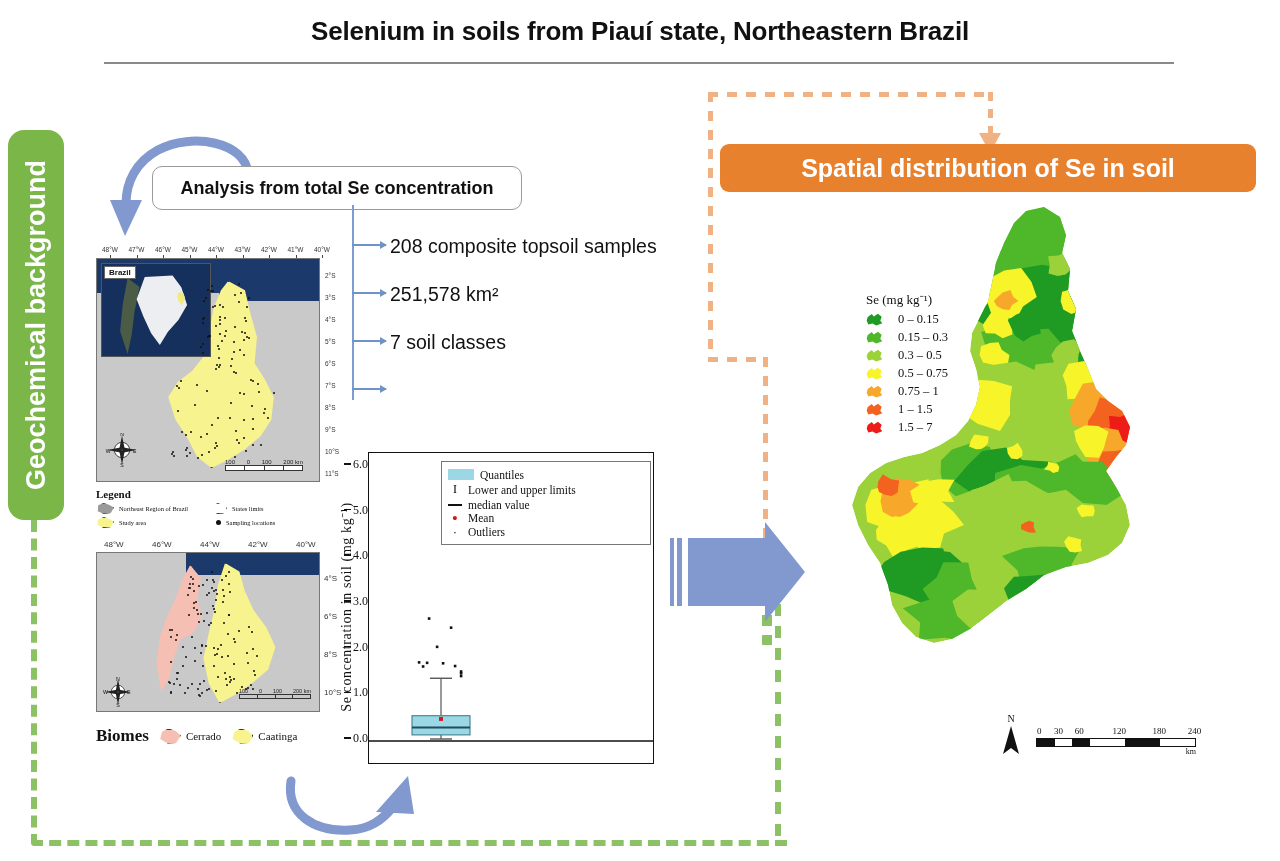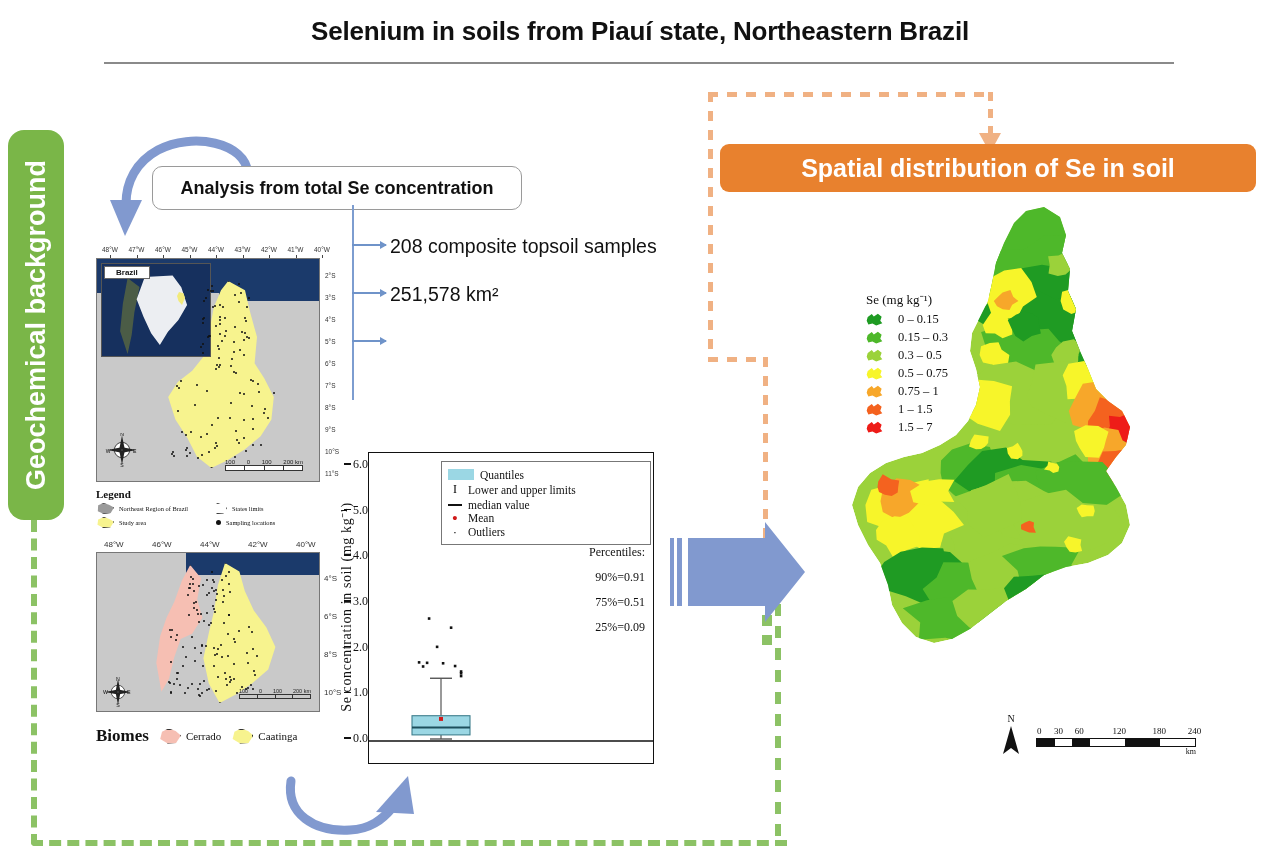--- a/index.html
+++ b/index.html
@@ -125,21 +125,21 @@
   #map1-inset .andes{
     position:absolute;left:12px;top:14px;width:34px;height:76px;background:#5d6b3f;opacity:.75;
     clip-path:polygon(40% 0,75% 12%,60% 45%,52% 75%,40% 100%,18% 70%,26% 34%);
   }
   #map1-inset .piaui-dot{
     position:absolute;left:74px;top:28px;width:10px;height:13px;background:#f2ea7a;
     clip-path:polygon(30% 0,75% 10%,90% 45%,60% 100%,25% 70%,10% 30%);
   }
   #map1-inset-label{
     position:absolute;left:2px;top:2px;background:#fff;border:1px solid #666;
-    font-size:8px;font-weight:bold;padding:1px 11px;color:#111;
+    font-size:8px;font-weight:bold;padding:1px 4px;color:#111;
   }
   #map1 .state{
     position:absolute;left:64px;top:22px;width:118px;height:185px;
     background:#f7f38e;border:1.1px solid #1a1a1a;
     clip-path:polygon(56% 0,70% 5%,74% 16%,80% 30%,78% 44%,86% 52%,94% 62%,92% 74%,83% 83%,70% 90%,55% 96%,42% 100%,30% 94%,22% 84%,12% 74%,6% 62%,14% 54%,26% 48%,36% 40%,40% 28%,44% 14%,50% 5%);
   }
   .dot{position:absolute;width:2px;height:2px;background:#111;border-radius:50%;}
   .compass{position:absolute;width:34px;height:34px;}
   .compass svg{width:100%;height:100%;}
   #map1-scale{position:absolute;left:128px;bottom:10px;width:78px;}
@@ -272,20 +272,24 @@
 
 <div class="abs" id="bullets-spine"></div>
 <div class="abs" id="bullets">
   <div class="bullet-row">
     <span class="bullet-arrow"></span>
     <span class="bullet-text">208 composite topsoil samples</span>
   </div>
   <div class="bullet-row">
     <span class="bullet-arrow"></span>
     <span class="bullet-text">251,578 km²</span>
+  </div>
+  <div class="bullet-row">
+    <span class="bullet-arrow"></span>
+    <span class="bullet-text">7 soil classes</span>
   </div>
   <div class="bullet-row">
     <span class="bullet-arrow"></span>
   </div>
 </div>
 
 <div class="abs" id="map1-lon" style="left:96px;top:246px;width:222px;height:12px;">
     <span class="axlabel" style="left: 6px; top: 0px;">48°W</span>
     <span style="position: absolute; left: 14px; top: 9px; width: 1px; height: 3px; background: rgb(68, 68, 68);"></span>
     <span class="axlabel" style="left: 32.5px; top: 0px;">47°W</span>
@@ -727,26 +731,20 @@
     <div class="row">
       <span class="key-mean">•</span>
       <span class="tx">Mean</span>
     </div>
     <div class="row">
       <span class="key-outlier">·</span>
       <span class="tx">Outliers</span>
     </div>
   </div>
 
-  <div id="bp-percentiles">
-    <div>Percentiles:</div>
-    <div>90%=0.91</div>
-    <div>75%=0.51</div>
-    <div>25%=0.09</div>
-  </div>
 </div>
 
 <svg class="abs" id="se-map" viewBox="0 0 360 510">
     <defs>
       <clipPath id="piaui-clip">
         <path d="M196,6 L214,2 L230,12 L236,30 L232,48 L240,64 L238,86 L246,104 L242,126 L250,146 L258,164 L266,184 L278,196 L292,206 L300,222 L296,240 L286,252 L276,266 L286,282 L296,300 L300,320 L292,338 L278,350 L258,358 L236,362 L214,370 L196,384 L176,396 L158,410 L140,424 L122,434 L104,438 L86,432 L72,418 L62,400 L58,380 L50,358 L38,340 L28,320 L22,300 L28,282 L40,268 L56,258 L74,252 L92,248 L110,240 L126,230 L138,216 L146,200 L150,182 L146,164 L140,146 L142,128 L150,112 L158,96 L162,78 L166,58 L174,38 L184,18 Z"></path>
       </clipPath>
     </defs>
     <path d="M196,6 L214,2 L230,12 L236,30 L232,48 L240,64 L238,86 L246,104 L242,126 L250,146 L258,164 L266,184 L278,196 L292,206 L300,222 L296,240 L286,252 L276,266 L286,282 L296,300 L300,320 L292,338 L278,350 L258,358 L236,362 L214,370 L196,384 L176,396 L158,410 L140,424 L122,434 L104,438 L86,432 L72,418 L62,400 L58,380 L50,358 L38,340 L28,320 L22,300 L28,282 L40,268 L56,258 L74,252 L92,248 L110,240 L126,230 L138,216 L146,200 L150,182 L146,164 L140,146 L142,128 L150,112 L158,96 L162,78 L166,58 L174,38 L184,18 Z" fill="#9bd23a" clip-path="url(#piaui-clip)"></path>
     <g clip-path="url(#piaui-clip)">

